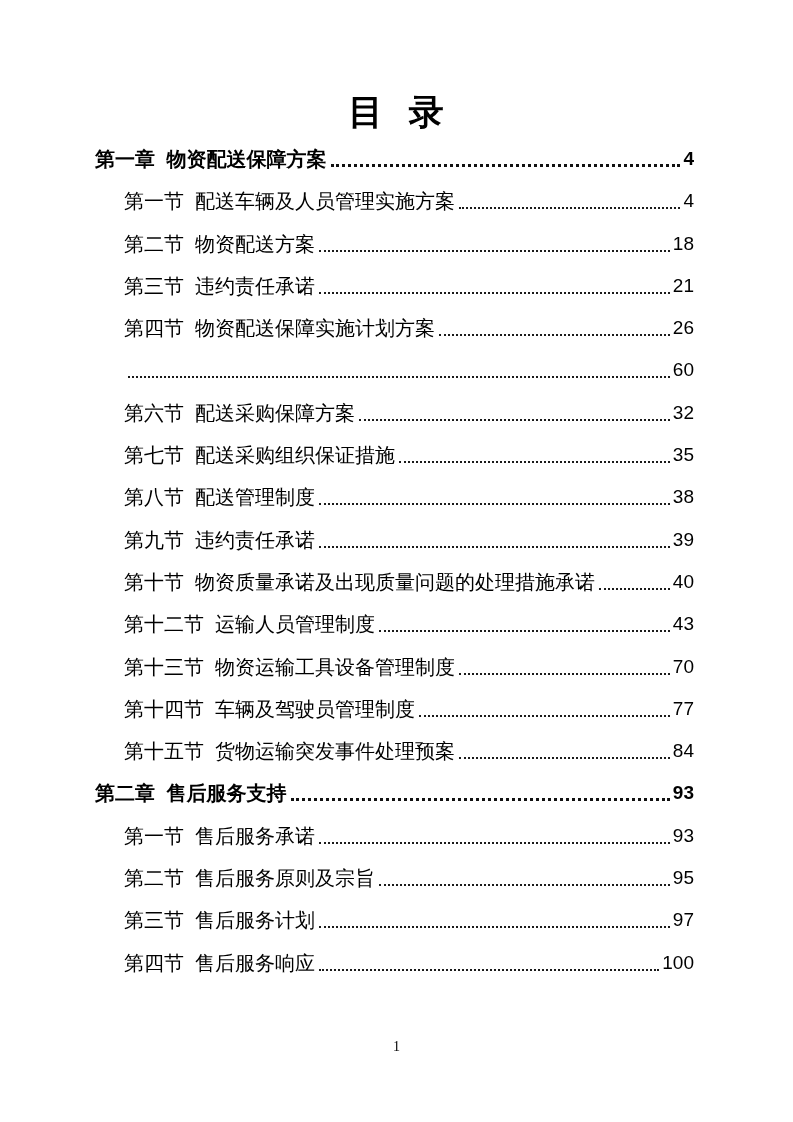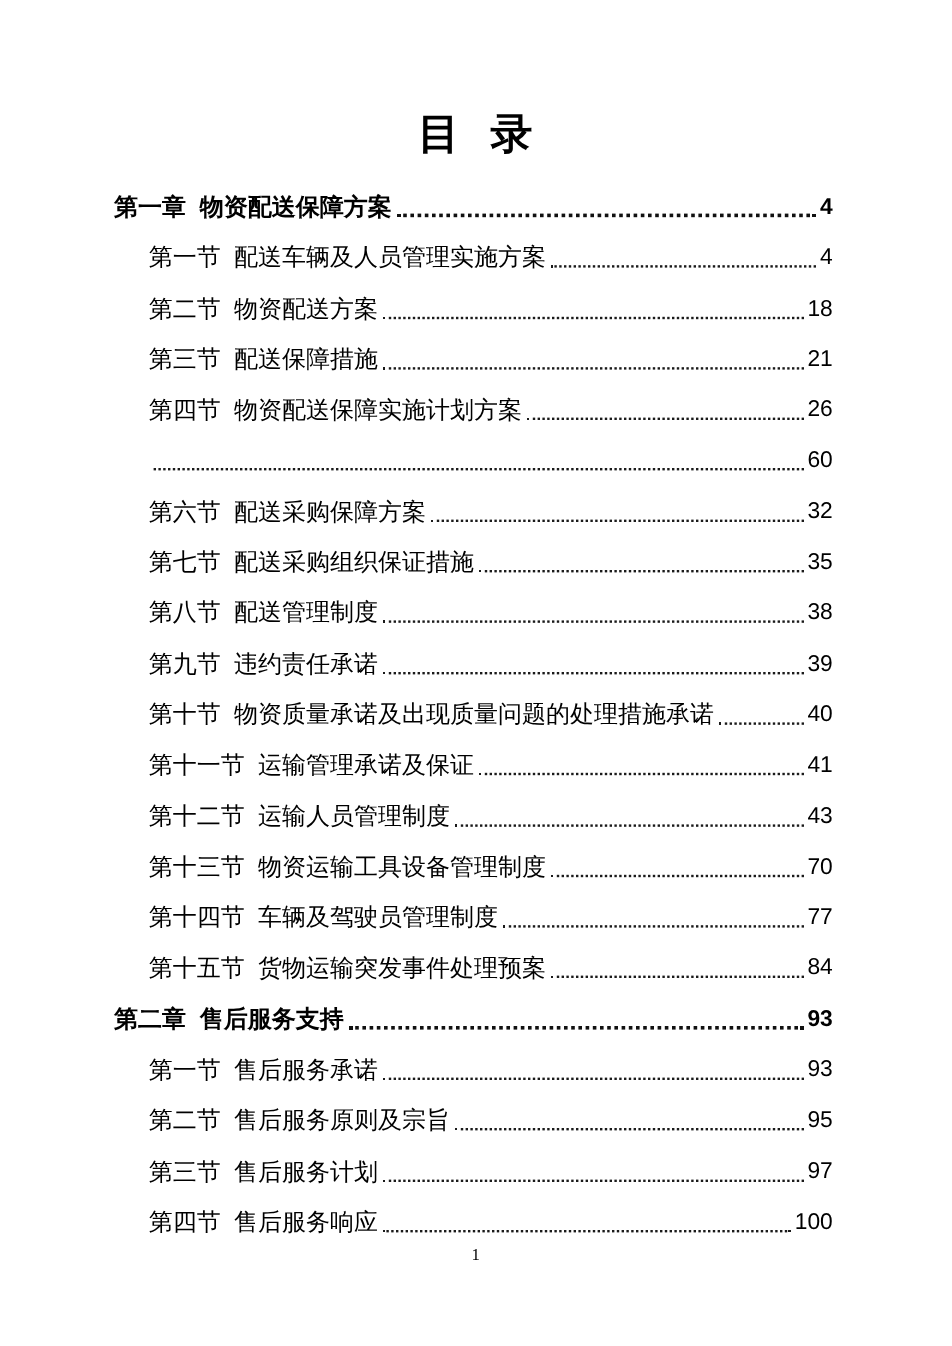--- a/index.html
+++ b/index.html
@@ -23,21 +23,21 @@
     text-align: center;
     font-family: "Liberation Sans", sans-serif;
     font-weight: bold;
     font-size: 35px;
     line-height: 44px;
     letter-spacing: 1px;
     word-spacing: 14px;
     white-space: pre;
   }
   .toc {
-    margin-top: 28px;
+    margin-top: 14px;
     padding-left: 95px;
     padding-right: 99px;
   }
   .toc-row {
     display: flex;
     align-items: flex-start;
     height: 42.3px;
   }
   .toc-row.section {
     padding-left: 29px;
@@ -100,21 +100,21 @@
     <span class="toc-label">第一节 配送车辆及人员管理实施方案</span>
     <span class="toc-dots"></span>
     <span class="toc-page">4</span>
   </div>
       <div class="toc-row section">
     <span class="toc-label">第二节 物资配送方案</span>
     <span class="toc-dots"></span>
     <span class="toc-page">18</span>
   </div>
       <div class="toc-row section">
-    <span class="toc-label">第三节 配送保障措施</span>
+    <span class="toc-label">第三节 违约责任承诺</span>
     <span class="toc-dots"></span>
     <span class="toc-page">21</span>
   </div>
       <div class="toc-row section">
     <span class="toc-label">第四节 物资配送保障实施计划方案</span>
     <span class="toc-dots"></span>
     <span class="toc-page">26</span>
   </div>
       <div class="toc-row section">
     <span class="toc-dots"></span>
@@ -137,25 +137,20 @@
   </div>
       <div class="toc-row section">
     <span class="toc-label">第九节 违约责任承诺</span>
     <span class="toc-dots"></span>
     <span class="toc-page">39</span>
   </div>
       <div class="toc-row section">
     <span class="toc-label">第十节 物资质量承诺及出现质量问题的处理措施承诺</span>
     <span class="toc-dots"></span>
     <span class="toc-page">40</span>
-  </div>
-      <div class="toc-row section">
-    <span class="toc-label">第十一节 运输管理承诺及保证</span>
-    <span class="toc-dots"></span>
-    <span class="toc-page">41</span>
   </div>
       <div class="toc-row section">
     <span class="toc-label">第十二节 运输人员管理制度</span>
     <span class="toc-dots"></span>
     <span class="toc-page">43</span>
   </div>
       <div class="toc-row section">
     <span class="toc-label">第十三节 物资运输工具设备管理制度</span>
     <span class="toc-dots"></span>
     <span class="toc-page">70</span>

